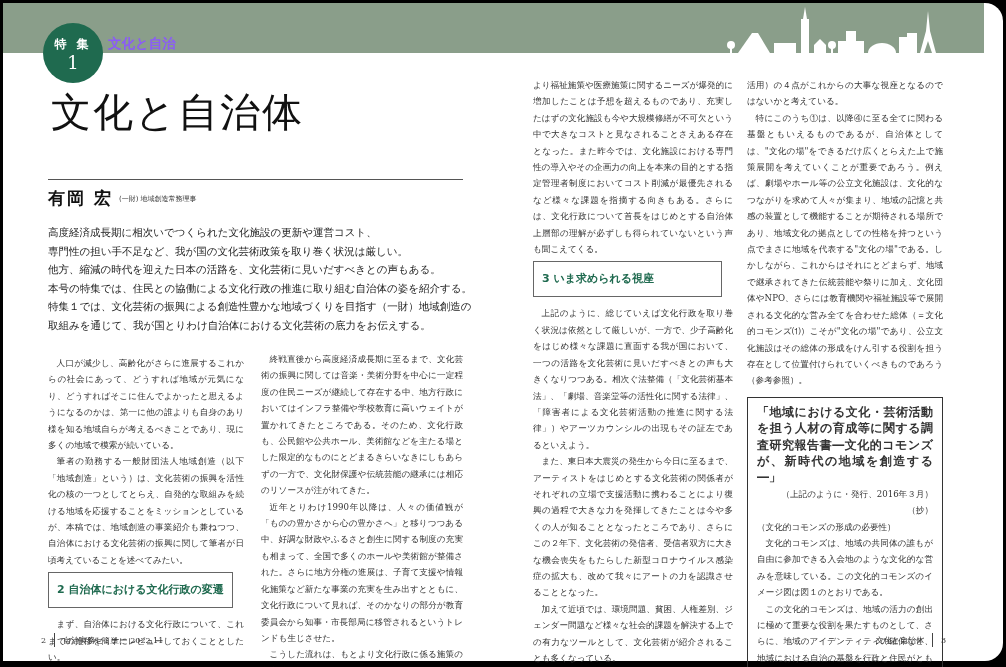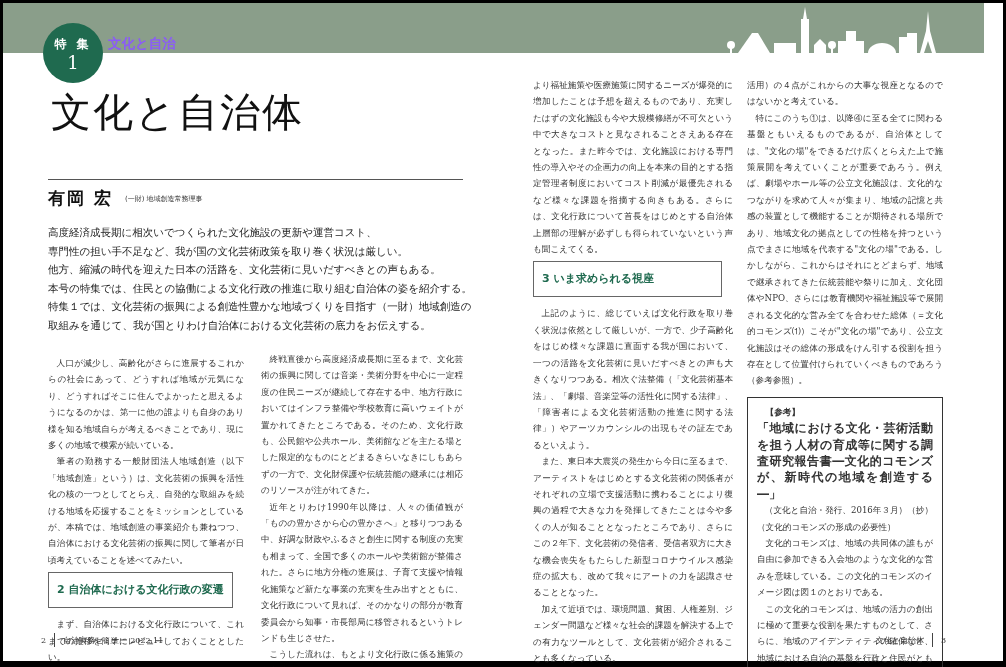--- a/index.html
+++ b/index.html
@@ -1,37 +1,37 @@
 <!DOCTYPE html>
 <html><head>
 <meta charset="utf-8">
 <style>
   * { box-sizing: border-box; margin: 0; padding: 0; }
   html, body { width: 1006px; height: 667px; background: #000; overflow: hidden; }
   body { position: relative; font-family: "DejaVu Serif", "Liberation Serif", serif; color: #222; }
 
-  .spread { position: absolute; left: 3px; top: 3px; width: 1000px; height: 658px; background: #fff; }
+  .spread { position: absolute; left: 3px; top: 3px; width: 1000px; height: 658px; background: #fff; border-radius: 18px; }
   .page { position: absolute; top: 0; height: 658px; background: #fff; }
   .page-left { left: 0; width: 499px; }
   .page-right { left: 482px; width: 499px; }
   .gutter { position: absolute; left: 499px; top: 0; width: 2px; height: 658px; background: #c9c9c9; }
 
   .band { position: absolute; top: 0; left: 0; right: 0; height: 50px; background: #8a9e8a; }
 
   .badge { position: absolute; left: 40px; top: 20px; width: 60px; height: 60px; border-radius: 50%; background: #1f6a4f; color: #fff; text-align: center; }
   .badge .b1 { display: block; font-family: "DejaVu Sans", sans-serif; font-weight: bold; font-size: 12px; letter-spacing: 3px; margin-top: 13px; }
   .badge .b2 { display: block; font-family: "DejaVu Serif", serif; font-size: 18px; line-height: 18px; margin-top: 1px; }
   .band-title { position: absolute; left: 105px; top: 32px; color: #8b5cf6; font-family: "DejaVu Sans", sans-serif; font-weight: bold; font-size: 13.5px; }
 
   .main-title { position: absolute; left: 48px; top: 82px; font-family: "DejaVu Serif", serif; font-size: 40px; letter-spacing: 2px; color: #111; font-weight: normal; }
 
   .rule { position: absolute; left: 45px; width: 415px; top: 176px; height: 1px; background: #555; }
   .author { position: absolute; left: 45px; top: 184px; font-family: "DejaVu Sans", sans-serif; }
   .author .name { font-size: 17px; font-weight: bold; color: #111; letter-spacing: 2px; margin-top: 24px; }
-  .author .aff { font-size: 7px; margin-left: 12px; color: #333; vertical-align: 3px; }
+  .author .aff { font-size: 7px; margin-left: 6px; color: #333; vertical-align: 3px; }
 
   .lead { position: absolute; left: 45px; top: 220px; width: 430px; font-family: "DejaVu Sans", sans-serif; font-size: 10.5px; line-height: 18.6px; color: #222; }
   .lead p { white-space: nowrap; }
 
   .col { position: absolute; font-size: 8.6px; line-height: 16.4px; color: #333; text-align: justify; }
   .col p { text-indent: 1em; }
   .col p.noind { text-indent: 0; }
 
   .heading-box { border: 1.3px solid #666; padding: 10px 8px; margin: 4px 11px 8px 0; font-family: "DejaVu Sans", sans-serif; font-weight: bold; color: #1f6a4f; font-size: 11px; line-height: 14px; text-indent: 0; }
 
@@ -127,23 +127,22 @@
       <p>上記のように、総じていえば文化行政を取り巻く状況は依然として厳しいが、一方で、少子高齢化をはじめ様々な課題に直面する我が国において、一つの活路を文化芸術に見いだすべきとの声も大きくなりつつある。相次ぐ法整備（「文化芸術基本法」、「劇場、音楽堂等の活性化に関する法律」、「障害者による文化芸術活動の推進に関する法律」）やアーツカウンシルの出現もその証左であるといえよう。</p>
       <p>また、東日本大震災の発生から今日に至るまで、アーティストをはじめとする文化芸術の関係者がそれぞれの立場で支援活動に携わることにより復興の過程で大きな力を発揮してきたことは今や多くの人が知ることとなったところであり、さらにこの２年下、文化芸術の発信者、受信者双方に大きな機会喪失をもたらした新型コロナウイルス感染症の拡大も、改めて我々にアートの力を認識させることとなった。</p>
       <p>加えて近頃では、環境問題、貧困、人権差別、ジェンダー問題など様々な社会的課題を解決する上での有力なツールとして、文化芸術が紹介されることも多くなっている。</p>
       <p>こうした背景の下、自治体による文化芸術の振興や目指すべき将来像を考えるに当たっては、①文化の場づくり、②住民との協働や住民の主体的参画、③住民個人の生活への関わりづくり、④他施策とのコラボレーション（例：介護予防の推進等を目的とする地域支援事業での</p>
     </div>
 
     <div class="col" style="left:262px; top:74px; width:196px;">
       <p class="noind">活用）の４点がこれからの大事な視座となるのではないかと考えている。</p>
       <p>特にこのうち①は、以降④に至る全てに関わる基盤ともいえるものであるが、自治体としては、"文化の場"をできるだけ広くとらえた上で施策展開を考えていくことが重要であろう。例えば、劇場やホール等の公立文化施設は、文化的なつながりを求めて人々が集まり、地域の記憶と共感の装置として機能することが期待される場所であり、地域文化の拠点としての性格を持つという点でまさに地域を代表する"文化の場"である。しかしながら、これからはそれにとどまらず、地域で継承されてきた伝統芸能や祭りに加え、文化団体やNPO、さらには教育機関や福祉施設等で展開される文化的な営み全てを合わせた総体（＝文化的コモンズ⑴）こそが"文化の場"であり、公立文化施設はその総体の形成をけん引する役割を担う存在として位置付けられていくべきものであろう（参考参照）。</p>
       <div class="ref-box">
-        <p class="ref-label">【参考】</p>
         <p class="ref-title">「地域における文化・芸術活動を担う人材の育成等に関する調査研究報告書―文化的コモンズが、新時代の地域を創造する―」</p>
-        <p class="ref-source">（文化と自治・発行、2016年３月）（抄）</p>
+        <p class="ref-source">（上記のように・発行、2016年３月）（抄）</p>
         <p class="ref-sub">（文化的コモンズの形成の必要性）</p>
         <p>文化的コモンズは、地域の共同体の誰もが自由に参加できる入会地のような文化的な営みを意味している。この文化的コモンズのイメージ図は図１のとおりである。</p>
         <p>この文化的コモンズは、地域の活力の創出に極めて重要な役割を果たすものとして、さらに、地域のアイデンティティの確保など、地域における自治の基盤を行政と住民がともに形成するものとして、理解や共感が広がっている。</p>
 
       </div>
     </div>
 
     <div class="folio folio-right">
       <span>文化と自治体</span>
       <span class="sep"></span>

